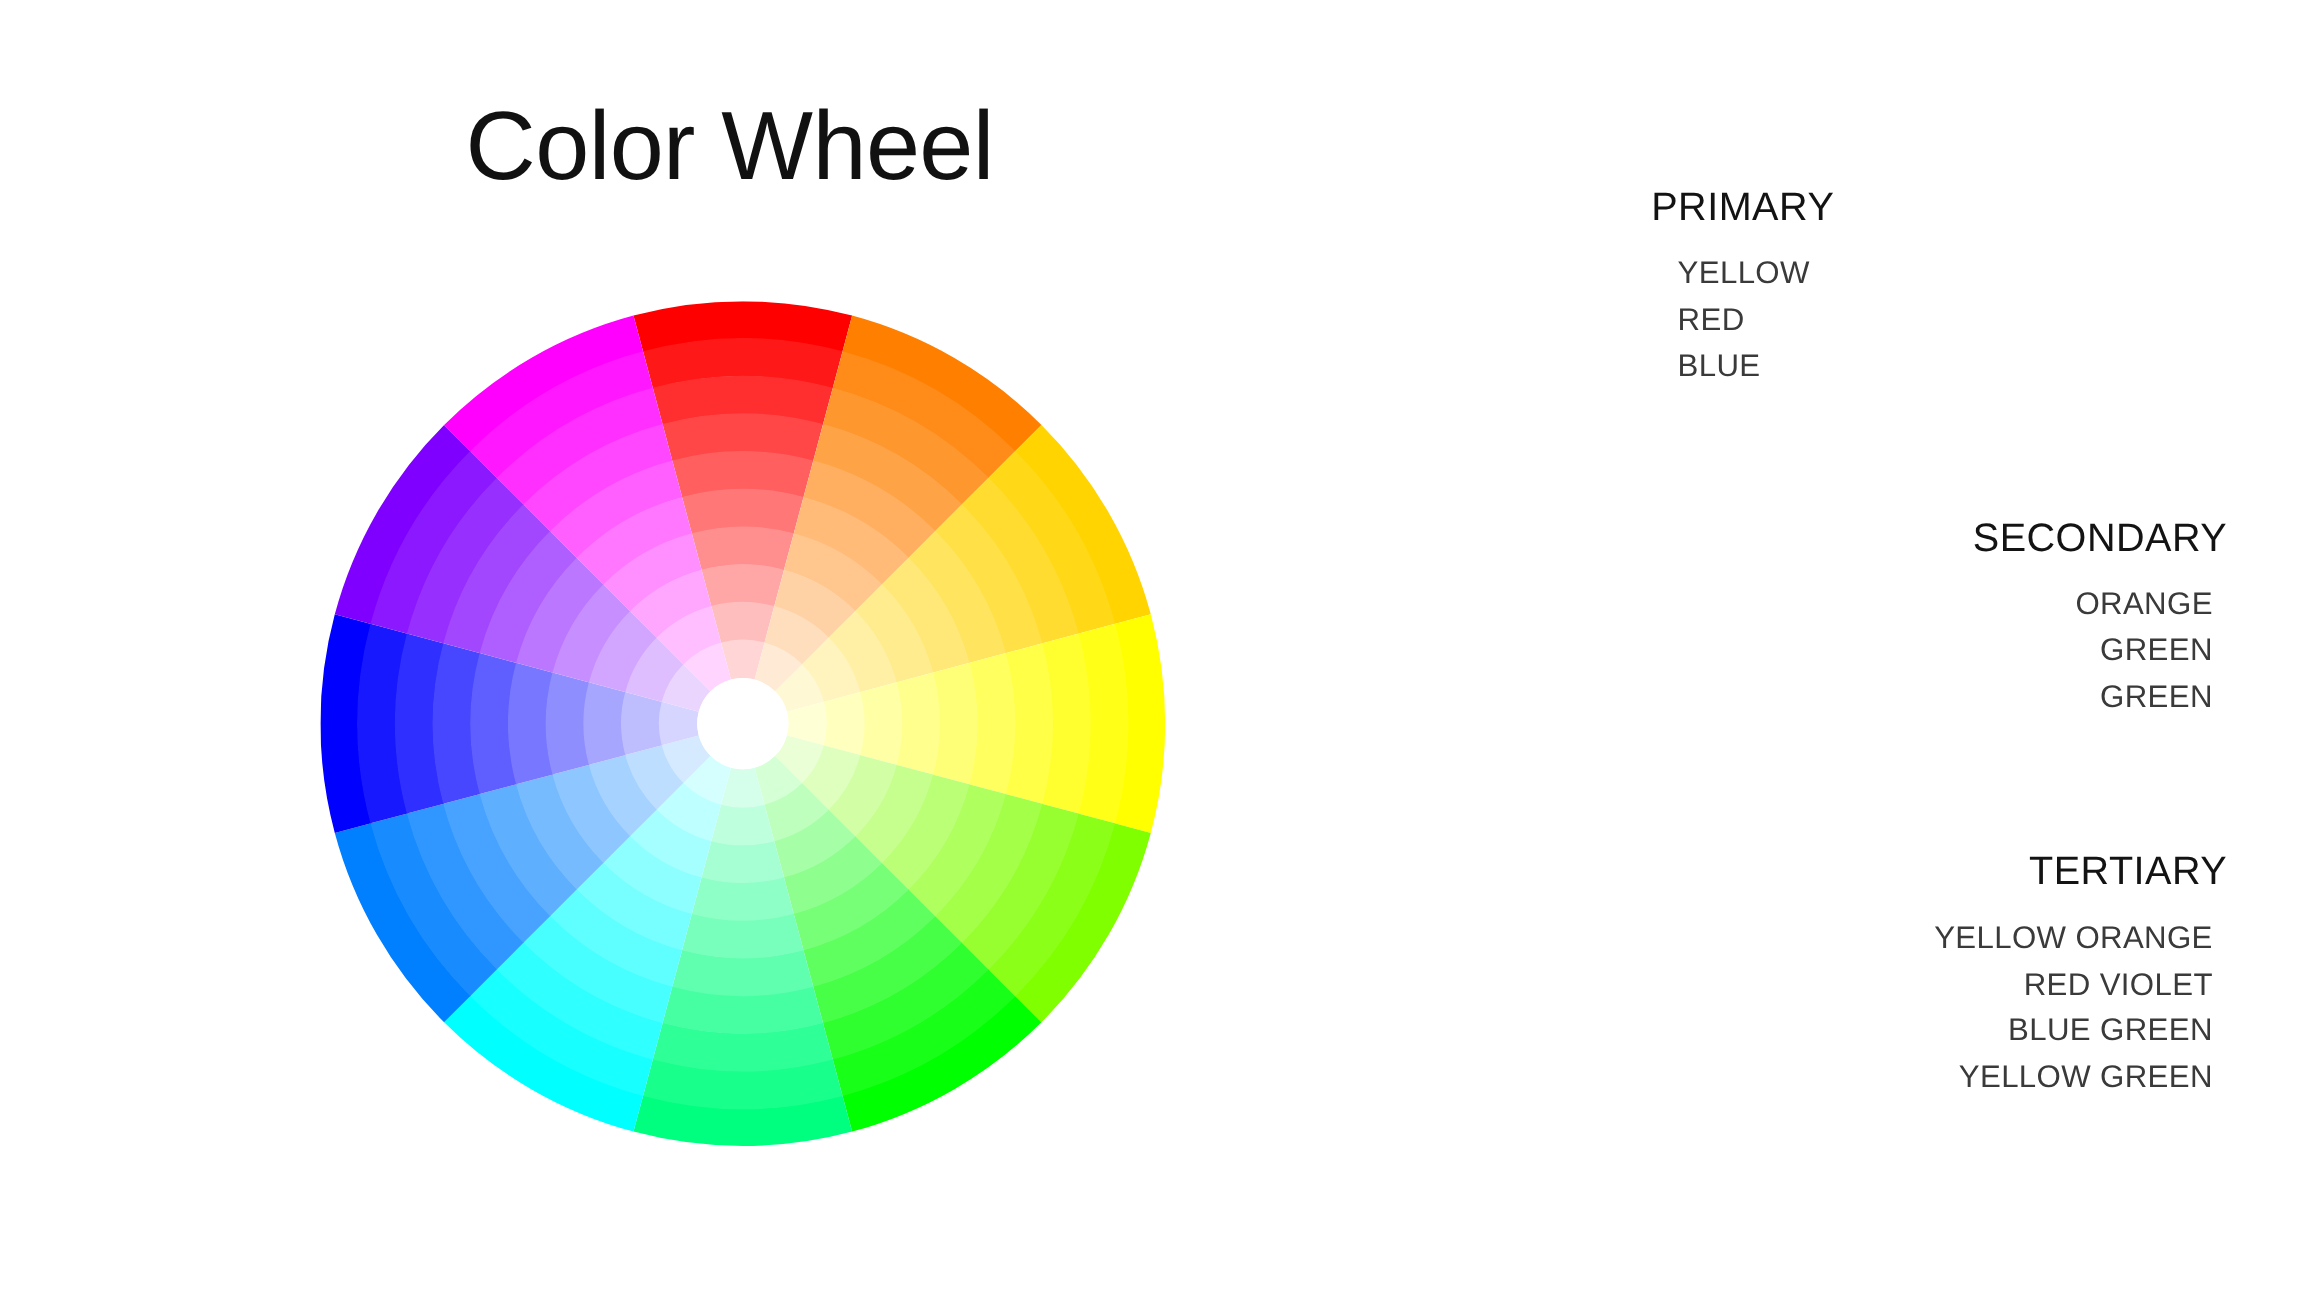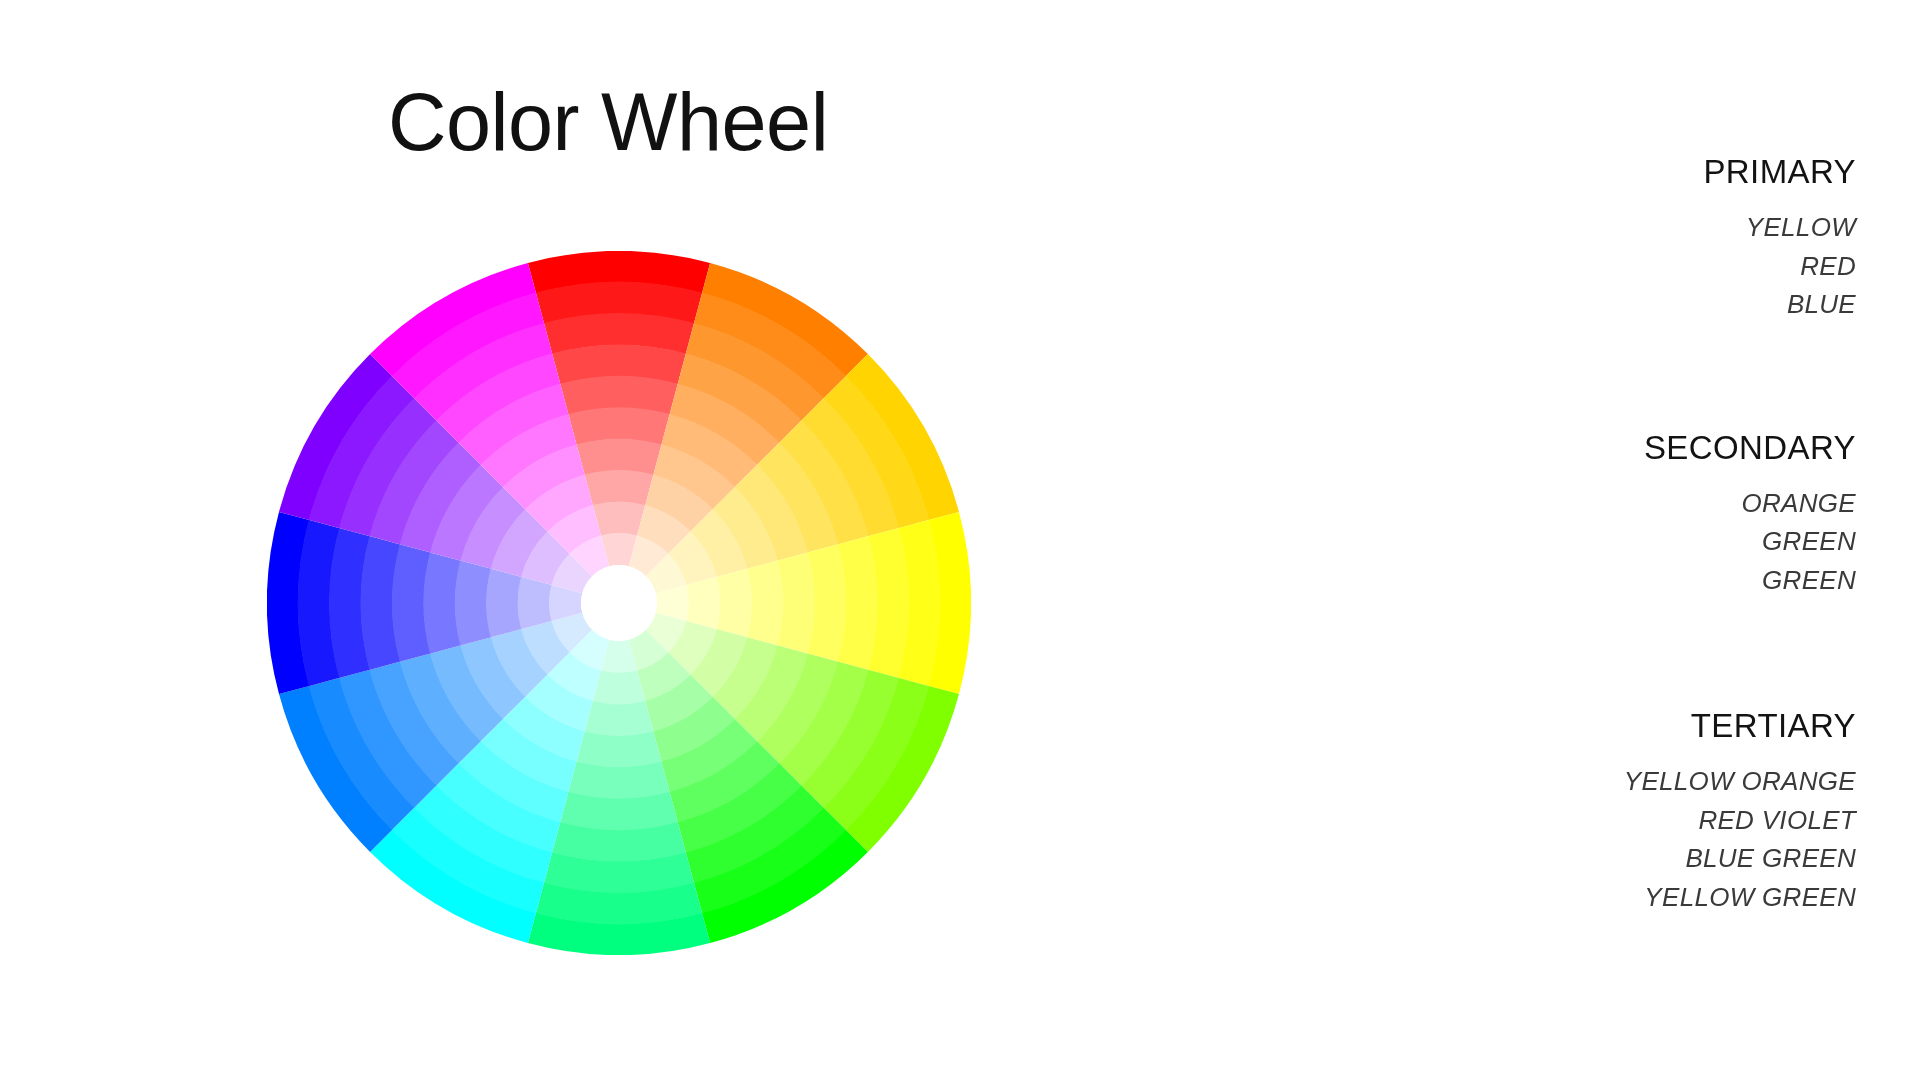--- a/index.html
+++ b/index.html
@@ -47,38 +47,37 @@
   
   #legend {
     position: absolute;
     left: 1376px;
     top: 155px;
     width: 480px;
   }
   .legend-group {
     margin-bottom: 0;
   }
-  .legend-group.group-primary   { margin-top: 0px; text-align: right; }
+  .legend-group.group-primary   { margin-top: 0px; }
   .legend-group.group-secondary { margin-top: 107px; text-align: right; }
   .legend-group.group-tertiary  { margin-top: 110px; text-align: right; }
 
   .legend-heading {
     font-size: 33px;
     font-weight: 400;
     color: #131313;
     letter-spacing: 0.4px;
     line-height: 1.0;
     margin: 0 0 20px 0;
     white-space: nowrap;
   }
   .legend-list {
     list-style: none;
-    margin: 0;
+    margin: 12px;
     padding: 0 0 0 10px;
-    font-style: italic;
   }
   .legend-item {
     font-size: 26px;
     font-weight: 400;
     color: #3a3a3a;
     letter-spacing: 0.3px;
     line-height: 38.5px;
     white-space: nowrap;
   }
 </style>

